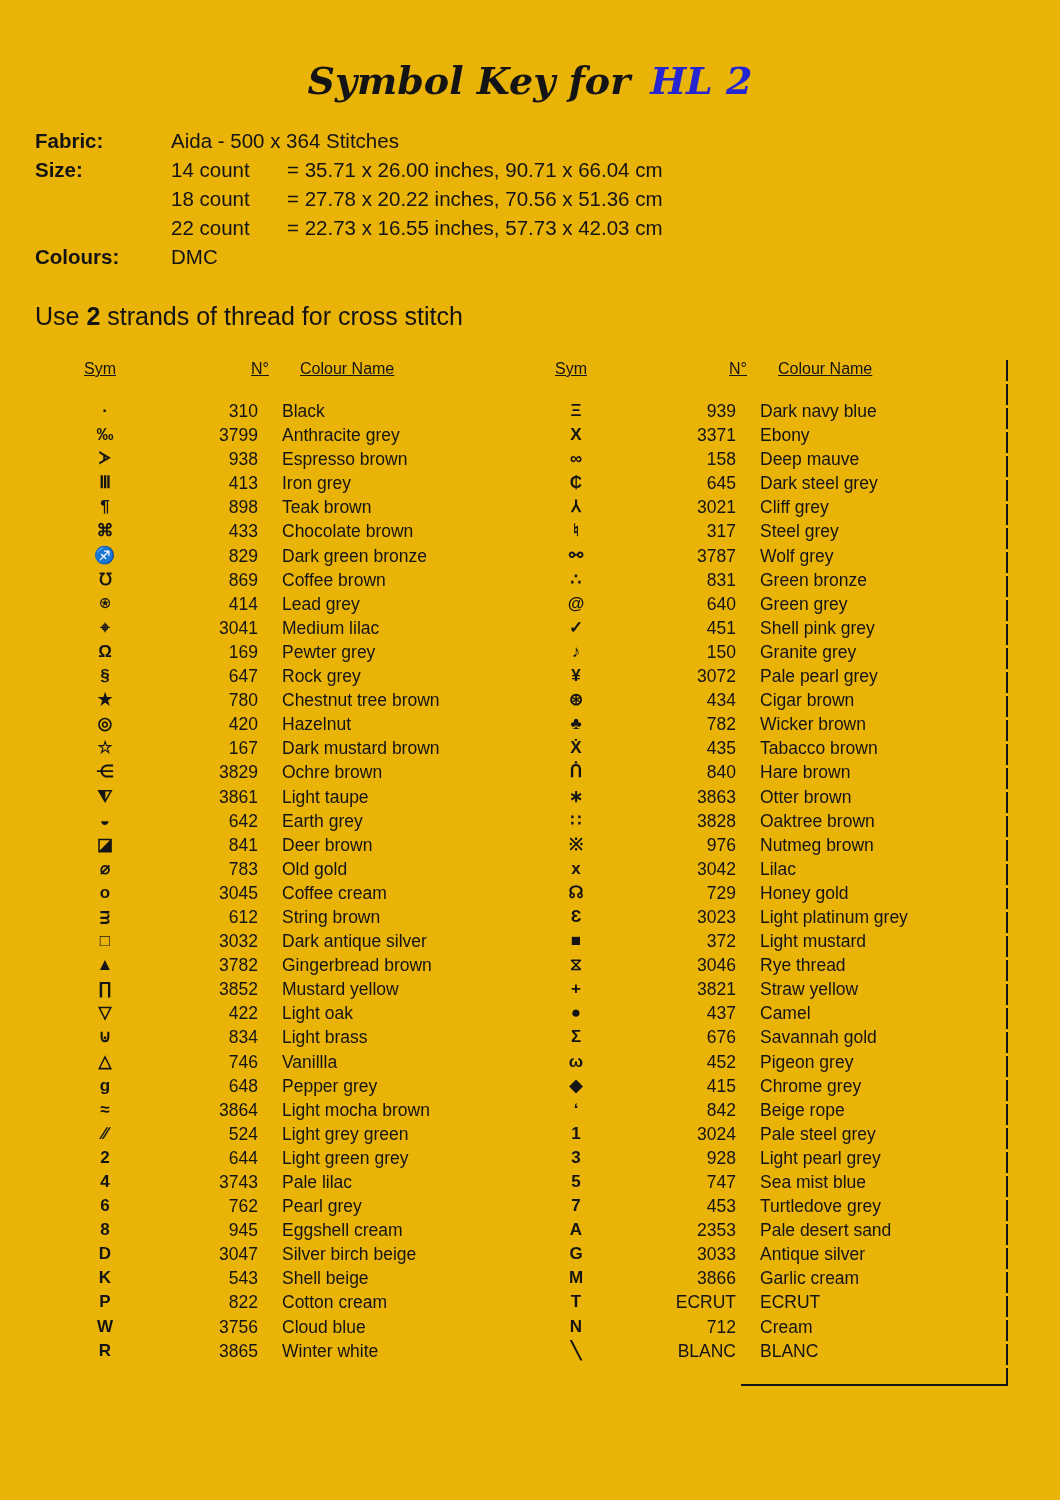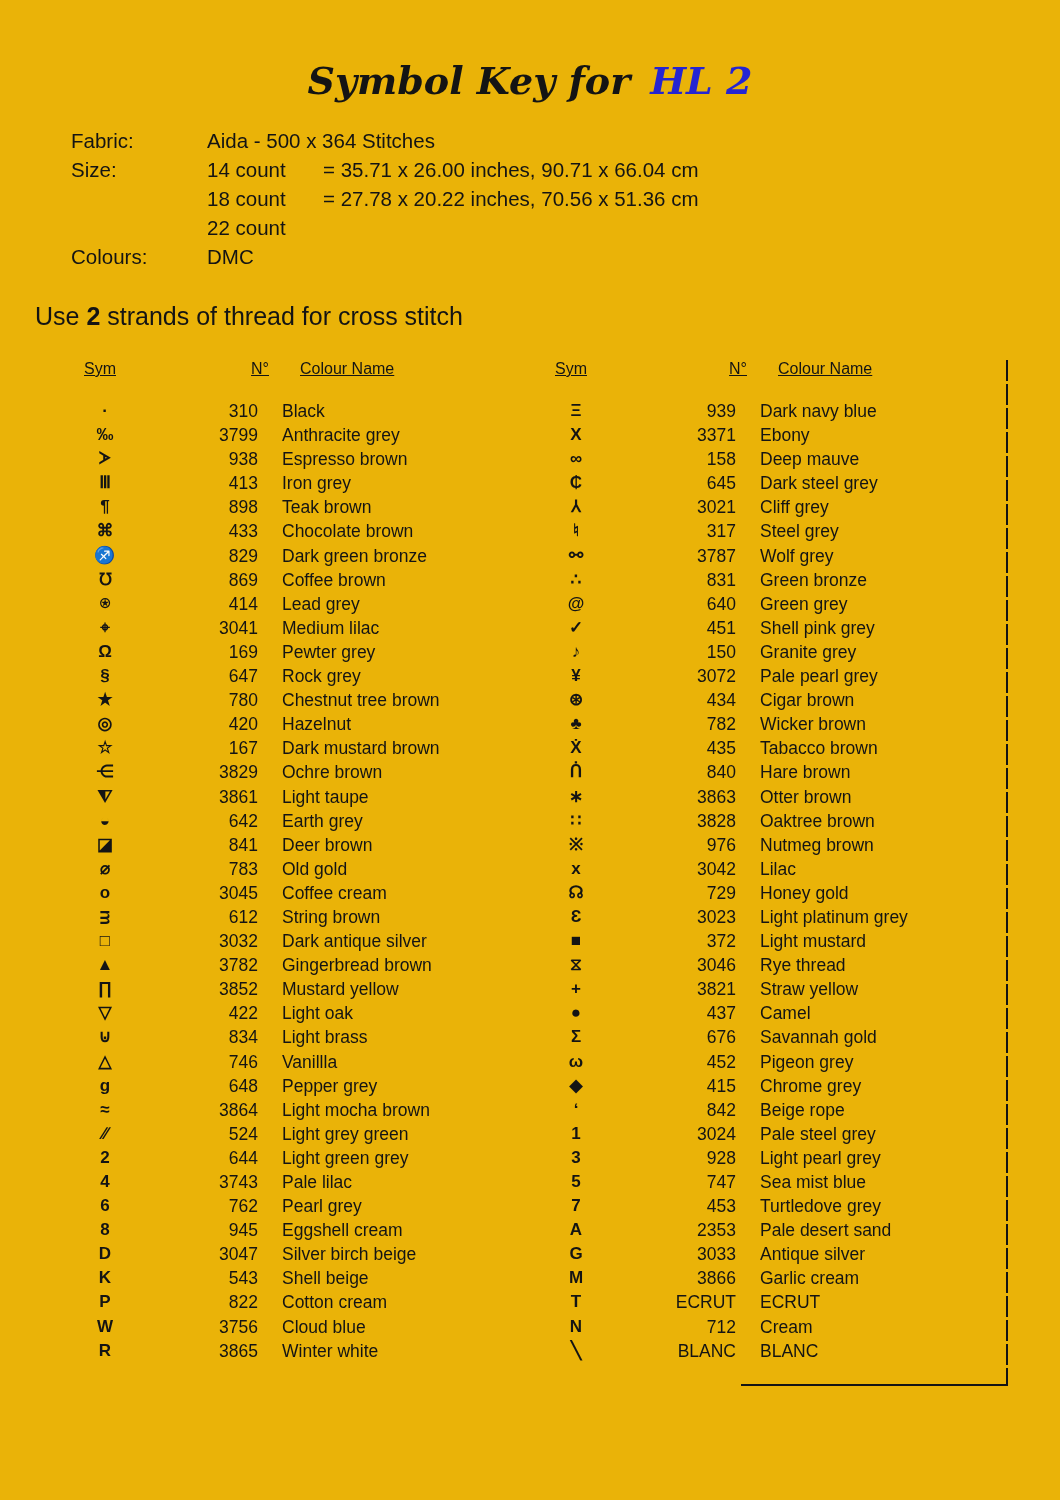--- a/index.html
+++ b/index.html
@@ -10,21 +10,21 @@
   
   .title{
     position:absolute;top:58px;left:0;width:100%;text-align:center;
     font-family:"DejaVu Serif",serif;font-style:italic;font-weight:bold;
     font-size:38px;white-space:nowrap;
   }
   .title .name{color:#2525d2;margin-left:20px;}
   
   .info{position:absolute;left:35px;top:126px;font-size:20.5px;line-height:29px;}
   .info-row{display:flex;}
-  .info-label{width:136px;font-weight:normal;margin-left:36px;}
+  .info-label{width:136px;font-weight:bold;}
   .size-count{width:116px;}
   
   .strands{position:absolute;left:35px;top:302px;font-size:25px;}
   .strands b{font-weight:bold;}
   
   .keytab{position:absolute;top:357px;}
   .keytab.left{left:80px;}
   .keytab.right{left:551px;}
   .khead{display:flex;height:24px;line-height:24px;font-size:16px;margin-bottom:18px;gap:7px;}
   .khead span{text-decoration:underline;}
@@ -62,20 +62,21 @@
       <span>= 35.71 x 26.00 inches, 90.71 x 66.04 cm</span>
     </div>
     <div class="info-row">
       <span class="info-label"></span>
       <span class="size-count">18 count</span>
       <span>= 27.78 x 20.22 inches, 70.56 x 51.36 cm</span>
     </div>
     <div class="info-row">
       <span class="info-label"></span>
       <span class="size-count">22 count</span>
+      <span>= 22.73 x 16.55 inches, 57.73 x 42.03 cm</span>
     </div>
     <div class="info-row">
       <span class="info-label">Colours:</span>
       <span>DMC</span>
     </div>
   </div>
 
   <div class="strands">
     <span>Use </span><b>2</b><span> strands of thread for cross stitch</span>
   </div>

